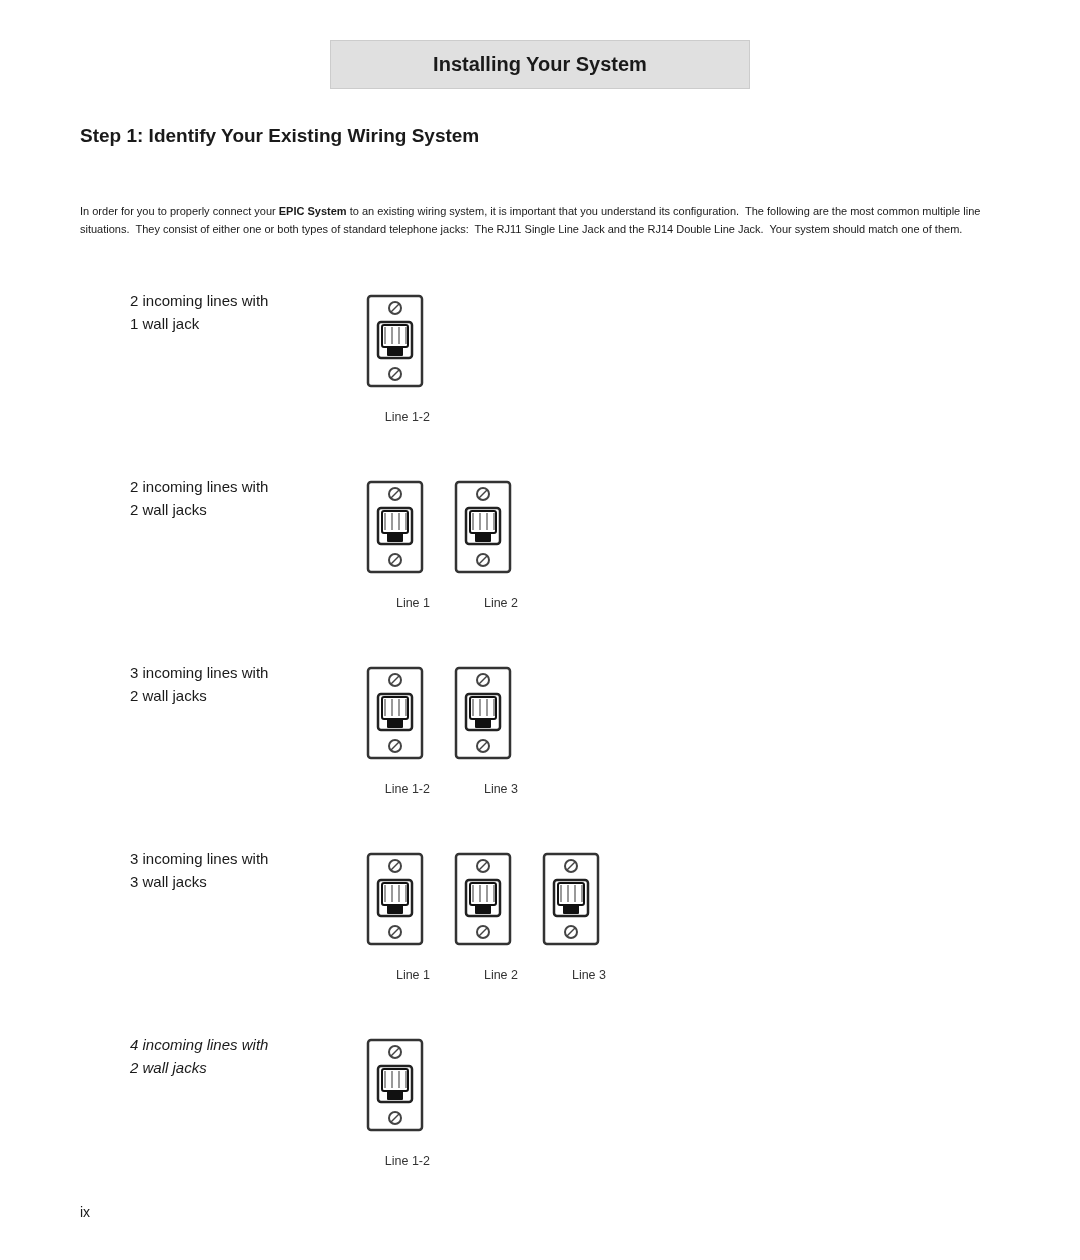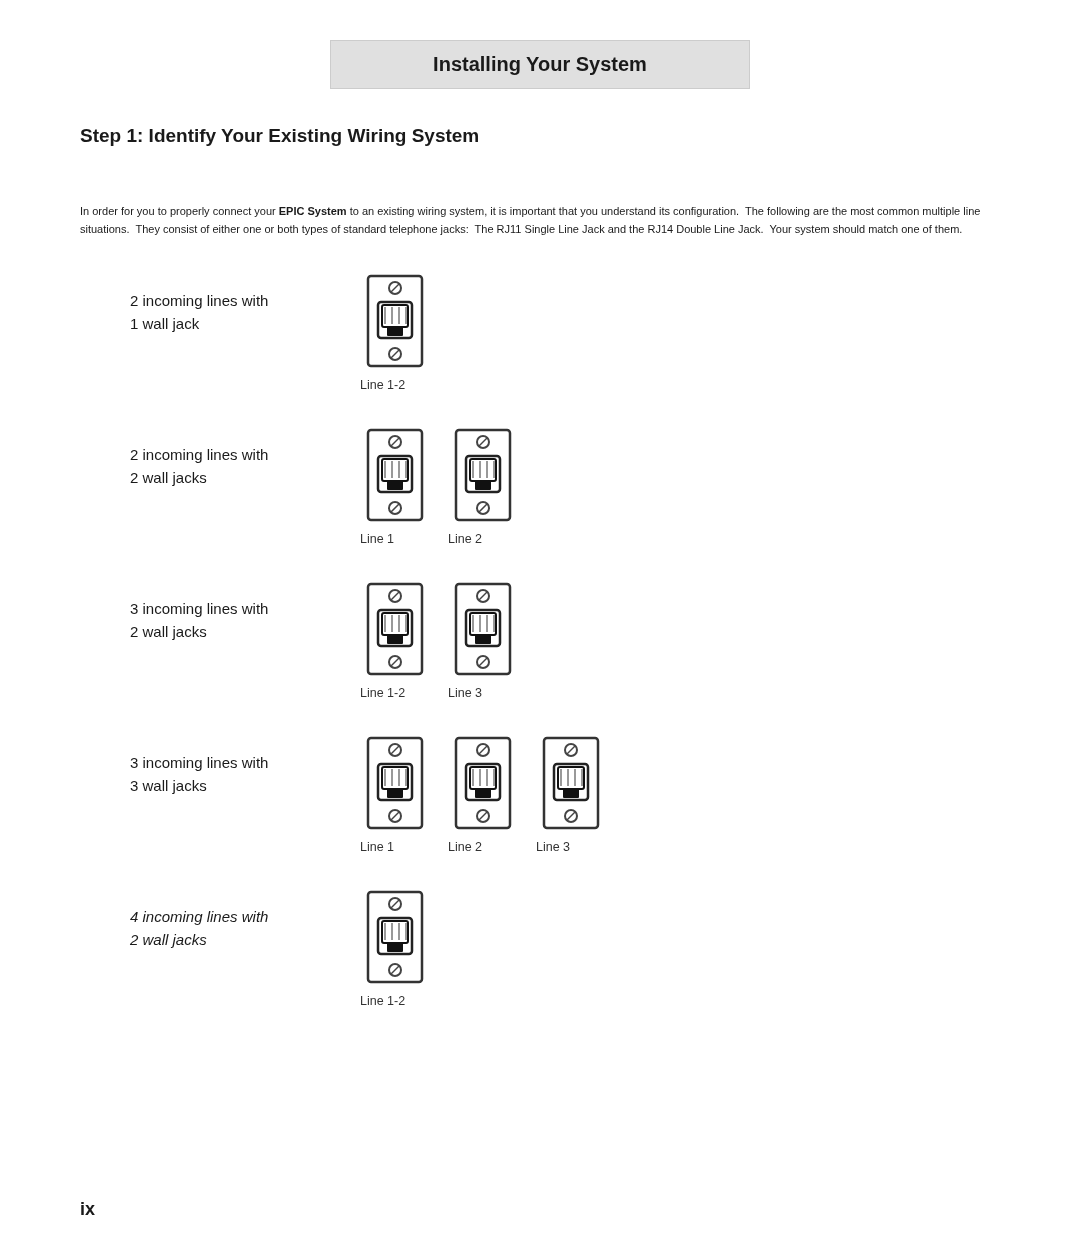--- a/index.html
+++ b/index.html
@@ -68,36 +68,36 @@
 
     .jacks-group {
       display: flex;
       gap: 18px;
       align-items: flex-start;
     }
 
     .jack-container {
       display: flex;
       flex-direction: column;
-      align-items: flex-start;
-      gap: 0;
+      align-items: flex-end;
+      gap: 12px;
+      margin-top: 20px;
     }
 
     .jack-label {
       font-size: 12.5px;
       color: #333;
       margin-top: 4px;
     }
 
     .page-number {
       position: absolute;
       bottom: 40px;
       left: 80px;
-      font-size: 18px;
-      font-weight: bold;
+      font-size: 14px;
     }
   </style>
 </head>
 <body>
 
 
 
 <div class="page-title-box">
   <span class="page-title">Installing Your System</span>
 </div>

